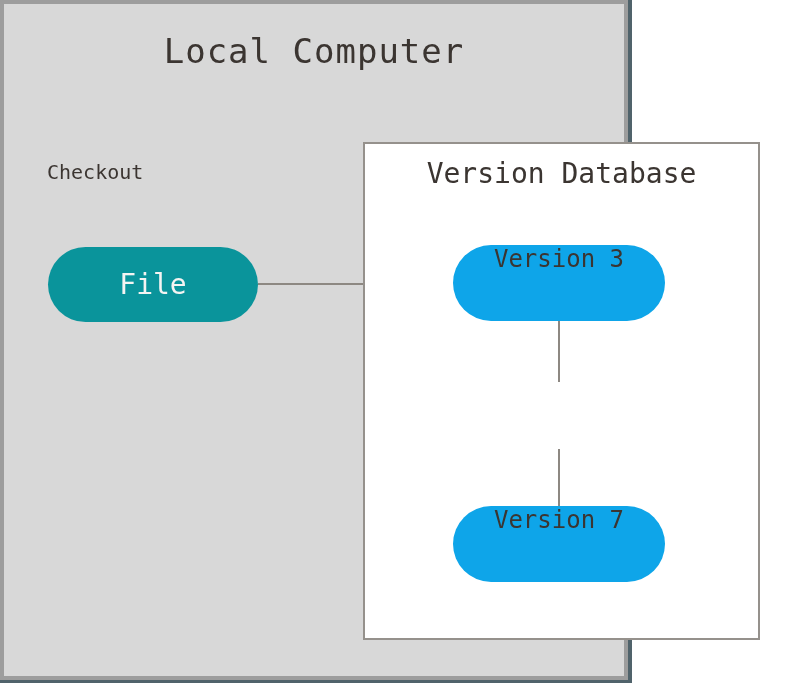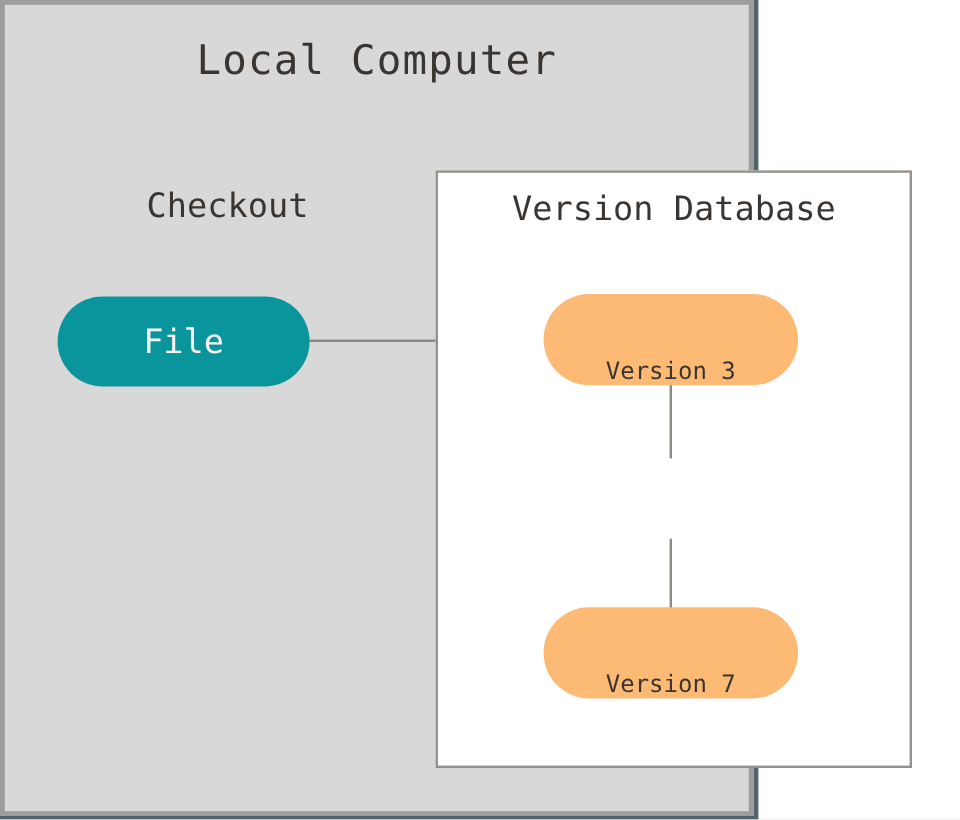--- a/index.html
+++ b/index.html
@@ -25,22 +25,22 @@
     left: 0; top: 26px; width: 100%;
     text-align: center;
     font-size: 34px;
     line-height: 42px;
     color: #3b3531;
     letter-spacing: 1px;
   }
   .checkout-label {
     position: absolute;
     left: 43px; top: 150px; width: 210px;
-    text-align: right;
-    font-size: 28px;
+    text-align: left;
+    font-size: 20px;
     line-height: 36px;
     color: #3b3531;
   }
   .file-pill {
     position: absolute;
     left: 44px; top: 243px;
     width: 210px; height: 75px;
     background: #0a949b;
     border-radius: 38px;
     display: flex; align-items: center; justify-content: center;
@@ -65,24 +65,24 @@
     left: 0; top: 12px; width: 100%;
     text-align: center;
     font-size: 28px;
     line-height: 36px;
     color: #3b3531;
   }
   .version-pill {
     position: absolute;
     left: 88px;
     width: 212px; height: 76px;
-    background: #fdba74;
+    background: #0ea5e9;
     border-radius: 38px;
-    display: flex; align-items: flex-end; justify-content: center;
-    font-size: 20px;
+    display: flex; align-items: flex-start; justify-content: center;
+    font-size: 24px;
     color: #3b3531;
   }
   .pill-v3 { top: 101px; }
   .pill-v2 { top: 234px; }
   .pill-v1 { top: 362px; }
   .v-connector {
     position: absolute;
     left: 193px;
     width: 2px;
     background: #8d8882;

